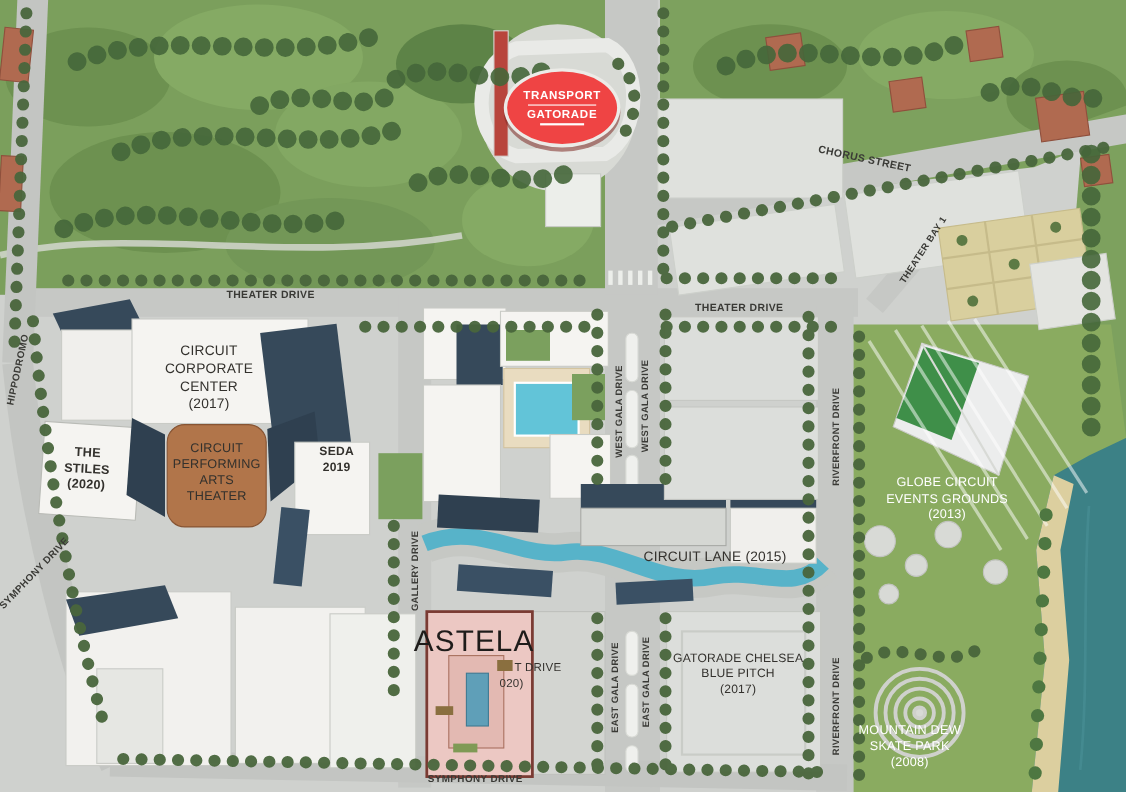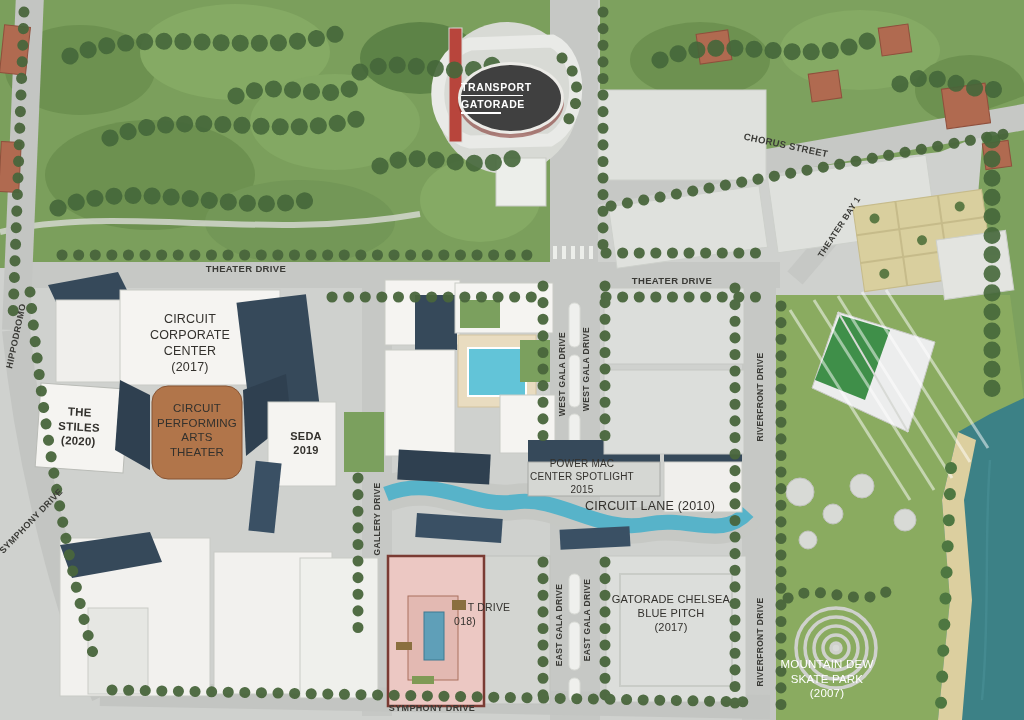--- a/index.html
+++ b/index.html
@@ -6,24 +6,24 @@
   .screen{position:relative;width:1024px;height:720px;overflow:hidden;
           font-family:"Liberation Sans",sans-serif;background:#cfd1ce;}
   .screen > svg{position:absolute;left:0;top:0;display:block;}
   .lbl{position:absolute;transform:translate(-50%,-50%);text-align:center;
        white-space:pre-line;font-weight:400;color:#33312d;line-height:1.28;
        letter-spacing:.2px;z-index:6;}
   .street{position:absolute;transform:translate(-50%,-50%);font-size:8.5px;
           font-weight:600;color:#3a3a36;letter-spacing:.35px;white-space:nowrap;
           text-align:center;z-index:6;}
   .white{color:#ffffff;}
-  .terminal{position:absolute;width:100px;height:66px;background:#404040;
+  .terminal{position:absolute;width:100px;height:66px;background:#ef4444;
             border:3px solid #ecebe7;border-radius:50%;
             box-shadow:0 4px 0 rgba(125,42,36,.55);
-            display:flex;flex-direction:column;justify-content:center;
+            display:flex;flex-direction:column;align-items:center;justify-content:center;
             color:#fff;font-weight:700;font-size:10.5px;letter-spacing:.6px;z-index:5;}
   .tt-sep{width:62px;height:1.5px;background:#fff;margin:2px 0;}
   .tt-sep.short{width:40px;margin-top:2px;}
 </style>
 </head>
 <body>
 
 <div class="screen">
 
 <svg width="1024" height="720" viewBox="0 0 1024 720">
@@ -279,28 +279,29 @@
 CORPORATE
 CENTER
 (2017)</div>
 <div class="lbl" style="left:79px;top:427px;font-size:11.5px;font-weight:600;transform:translate(-50%,-50%) rotate(3deg);">THE
 STILES
 (2020)</div>
 <div class="lbl" style="left:197px;top:430px;font-size:11.5px;">CIRCUIT
 PERFORMING
 ARTS
 THEATER</div>
-<div class="lbl" style="left:306px;top:443px;font-size:11px;font-weight:600;">SEDA
+<div class="lbl" style="left:306px;top:418px;font-size:11px;font-weight:600;">SEDA
 2019</div>
-<div class="lbl" style="left:582px;top:477px;font-size:10px;">POWER MAC
-CENTER SPOTLIGHT
-2015</div>
-<div class="lbl" style="left:650px;top:506px;font-size:12.5px;">CIRCUIT LANE (2010)</div>
+<div class="lbl" style="left:650px;top:506px;font-size:12.5px;">CIRCUIT LANE (2015)</div>
+<div class="lbl white" style="left:861px;top:454px;font-size:11.5px;">GLOBE CIRCUIT
+EVENTS GROUNDS
+(2013)</div>
+<div class="lbl" style="left:431px;top:583px;font-size:27px;letter-spacing:1px;color:#1e1c1a;">ASTELA</div>
 <div class="lbl" style="left:489px;top:608px;font-size:10.5px;">T DRIVE</div>
-<div class="lbl" style="left:465px;top:622px;font-size:10.5px;">018)</div>
+<div class="lbl" style="left:465px;top:622px;font-size:10.5px;">020)</div>
 <div class="lbl" style="left:671px;top:613px;font-size:11px;">GATORADE CHELSEA
 BLUE PITCH
 (2017)</div>
 <div class="lbl white" style="left:827px;top:679px;font-size:11.5px;">MOUNTAIN DEW
 SKATE PARK
-(2007)</div>
+(2008)</div>
 
 </div>
 
 </body></html>

